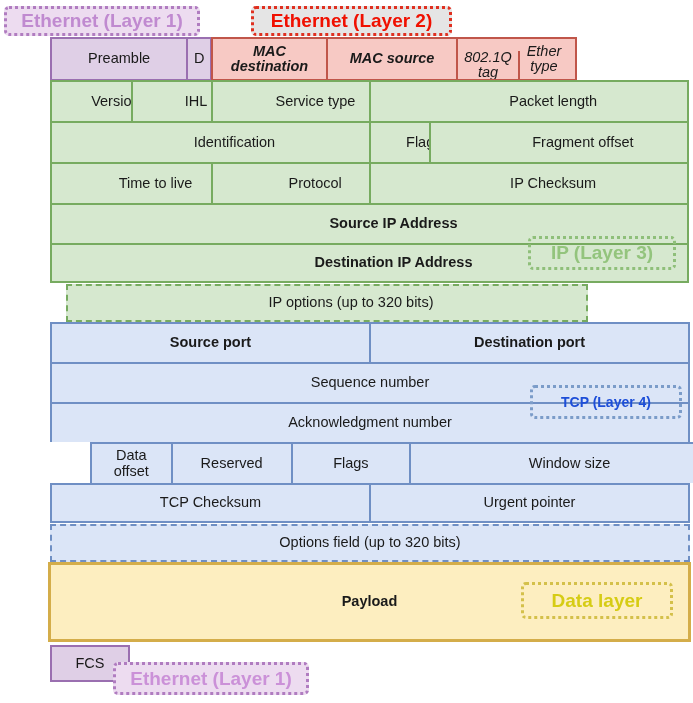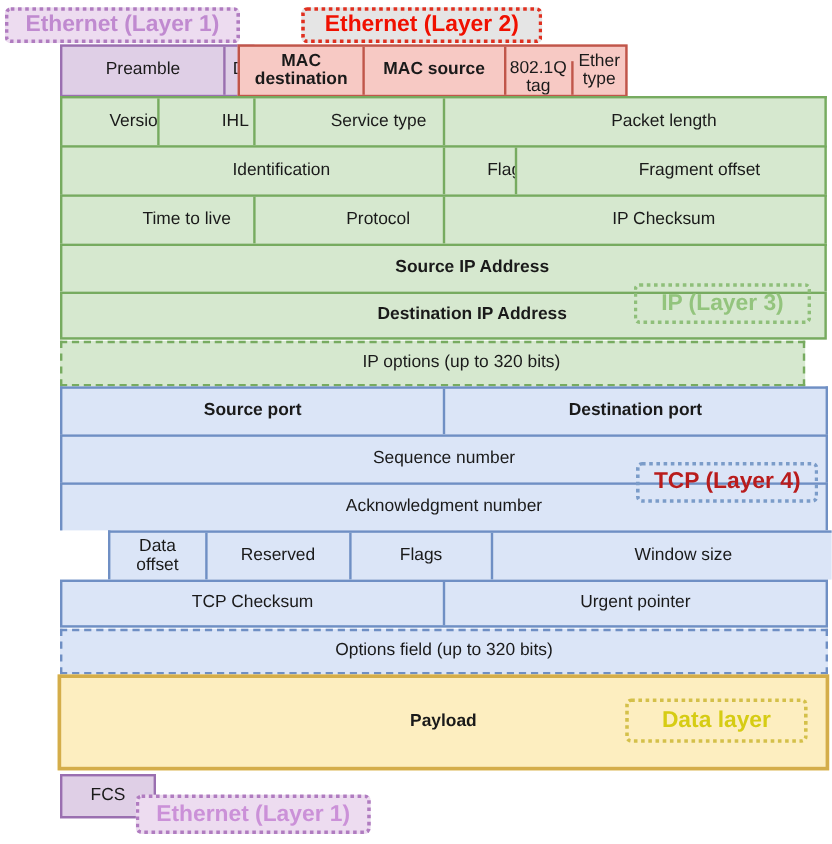--- a/index.html
+++ b/index.html
@@ -121,22 +121,22 @@
   }
   .tag-ip {
     border: 3px dotted #8fbf7a;
     background: transparent;
     color: #93c47d;
     font-size: 19px;
   }
   .tag-tcp {
     border: 3px dotted #7b9cc9;
     background: transparent;
-    color: #b91c1c;
-    font-size: 19px;
+    color: #1d4ed8;
+    font-size: 14px;
     text-align: center;
   }
   .tag-data {
     border: 3px dotted #d4c04a;
     background: transparent;
     color: #d6cc14;
     font-size: 19px;
   }
 </style>
 </head>
@@ -146,21 +146,21 @@
 
   <div class="tag tag-eth1-top" style="left:4px; top:6px; width:196px; height:30px;">Ethernet (Layer 1)</div>
 
   <div class="tag tag-eth2" style="left:251px; top:6px; width:201px; height:30px;">Ethernet (Layer 2)</div>
 
   <div class="row eth1" style="left:50px; top:37px; width:162px; height:44px;">
     <div class="cell" style="width:138px;">Preamble</div>
     <div class="cell" style="width:22px;">D</div>
   </div>
 
-  <div class="row eth2" style="left:198px; top:37px; width:325px; height:44px;">
+  <div class="row eth2" style="left:211px; top:37px; width:366px; height:44px;font-style:italic;">
     <div class="cell bold" style="width:115px;">MAC
 destination</div>
     <div class="cell bold" style="width:130px;">MAC source</div>
     <div class="cell" style="width:62px;margin-top:12px;">802.1Q
 tag</div>
     <div class="cell" style="width:48px;">Ether
 type</div>
   </div>
 
   <div class="row ip" style="left:50px; top:80px; width:639px; height:41px;">
@@ -185,21 +185,21 @@
   <div class="row ip" style="left:50px; top:203px; width:639px; height:40px;">
     <div class="cell bold" style="width:100%;">Source IP Address</div>
   </div>
 
   <div class="row ip last" style="left:50px; top:243px; width:639px; height:40px;">
     <div class="cell bold" style="width:100%;">Destination IP Address</div>
   </div>
 
   <div class="tag tag-ip" style="left:528px; top:236px; width:148px; height:34px;">IP (Layer 3)</div>
 
-  <div class="row ip dashed" style="left:50px; top:284px; width:621px; height:38px;">
+  <div class="row ip dashed" style="left:66px; top:284px; width:522px; height:38px;">
     <div class="cell" style="width:100%;">IP options (up to 320 bits)</div>
   </div>
 
   <div class="row tcp" style="left:50px; top:322px; width:640px; height:40px;">
     <div class="cell bold" style="width:321px;">Source port</div>
     <div class="cell bold" style="width:319px;">Destination port</div>
   </div>
 
   <div class="row tcp" style="left:50px; top:362px; width:640px; height:40px;">
     <div class="cell" style="width:100%;">Sequence number</div>

